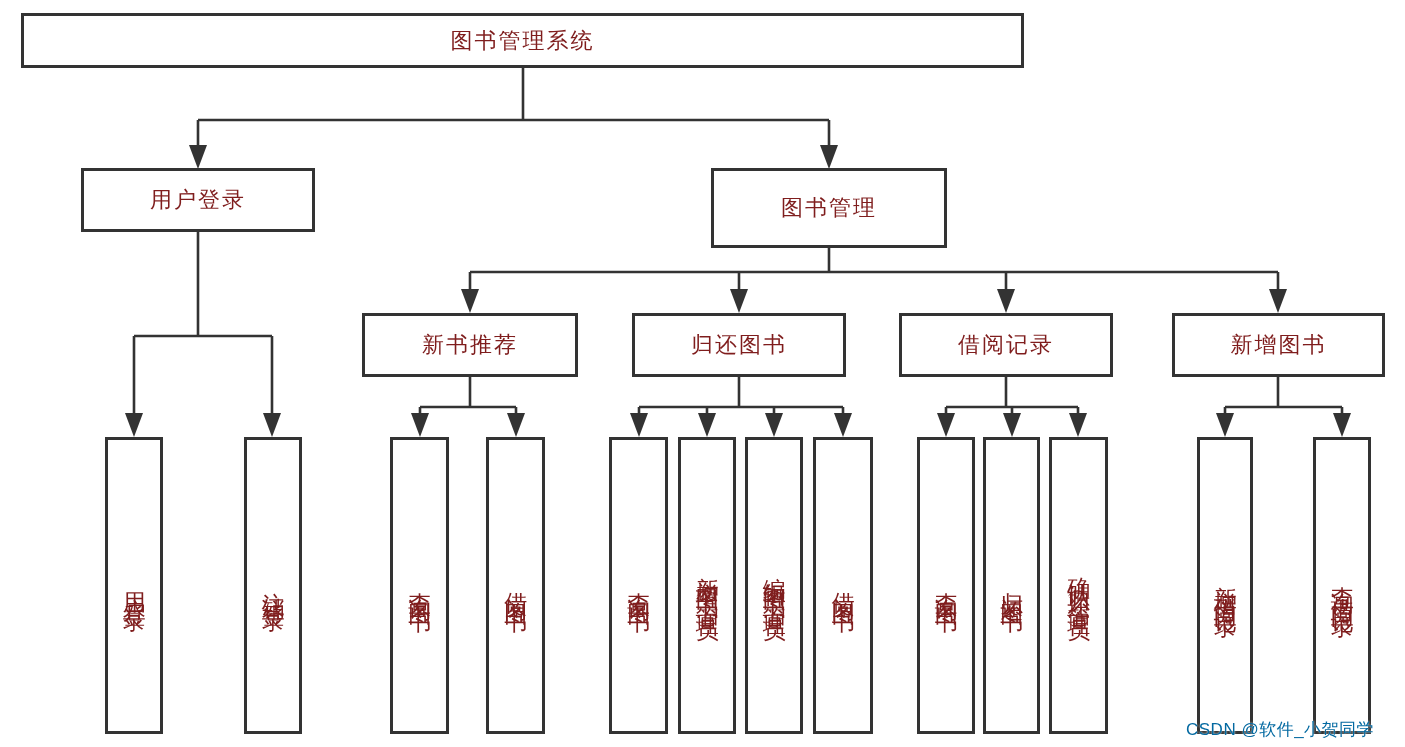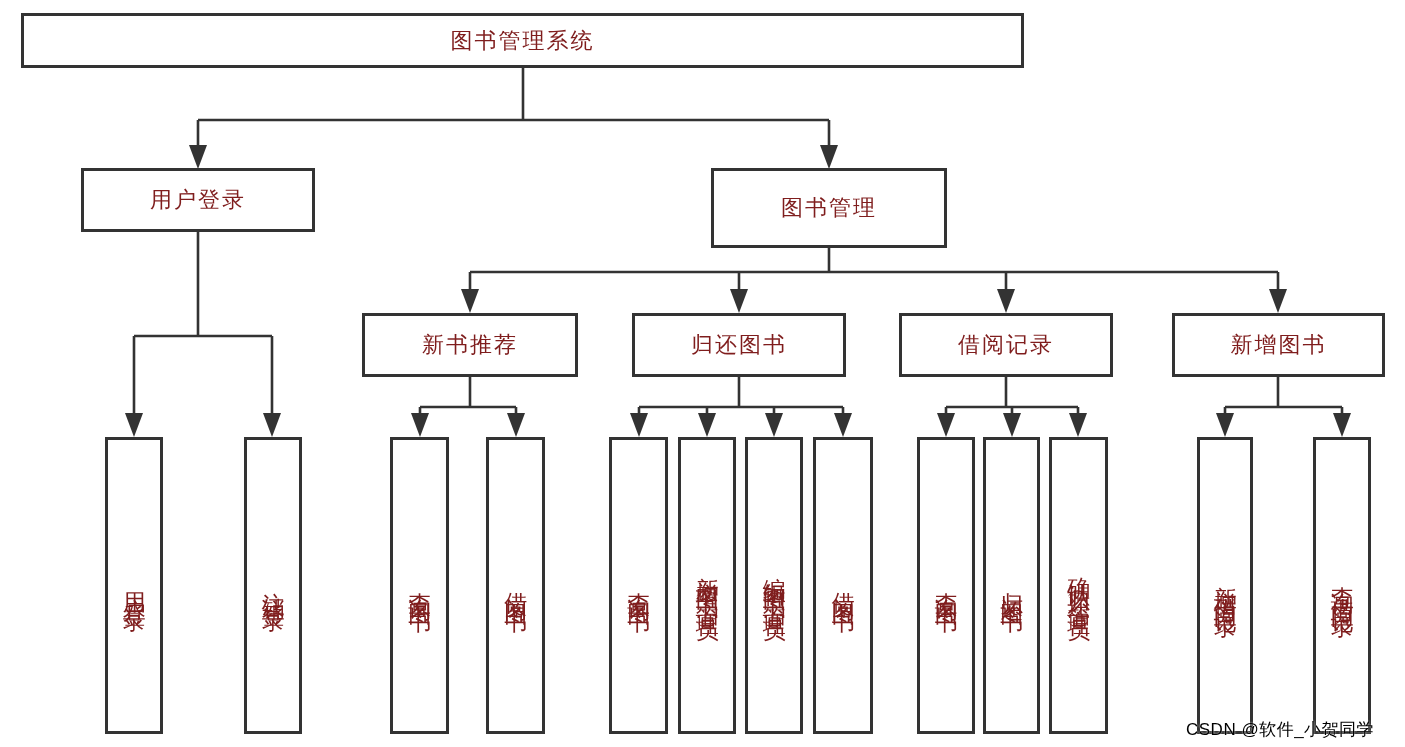--- a/index.html
+++ b/index.html
@@ -36,21 +36,21 @@
     font-size: 23px;
     letter-spacing: 6px;
     line-height: 1.1;
   }
 
   .watermark {
     position: absolute;
     left: 1186px;
     top: 718px;
     font-size: 17px;
-    color: #000000;
+    color: #0369a1;
     letter-spacing: 0.5px;
     white-space: nowrap;
     text-shadow: 0 0 2px #ffffff;
     z-index: 5;
   }
 </style>
 </head>
 <body>
 
 <div class="canvas">

